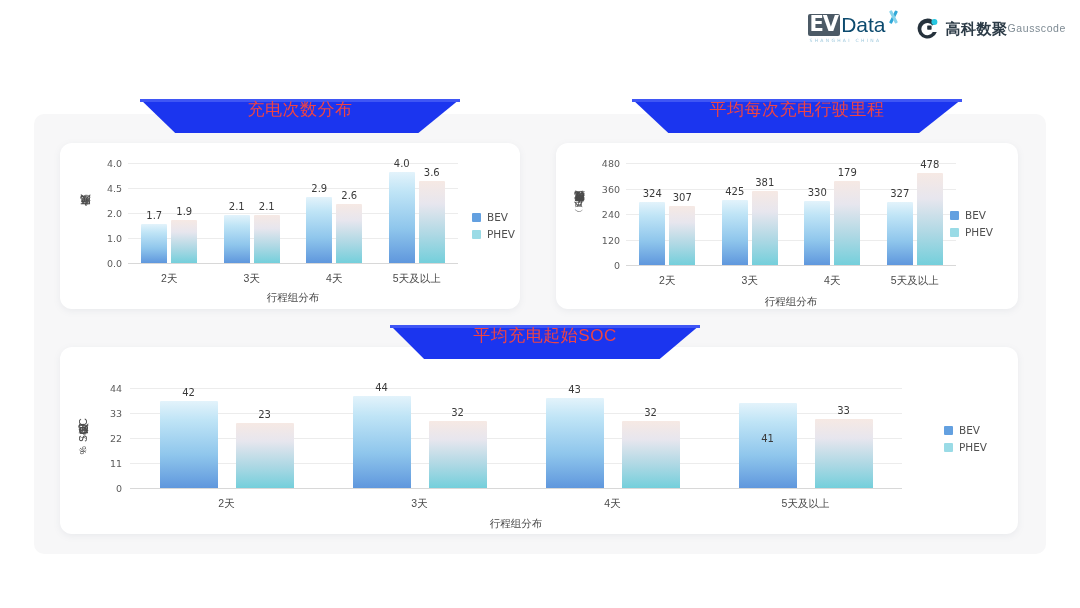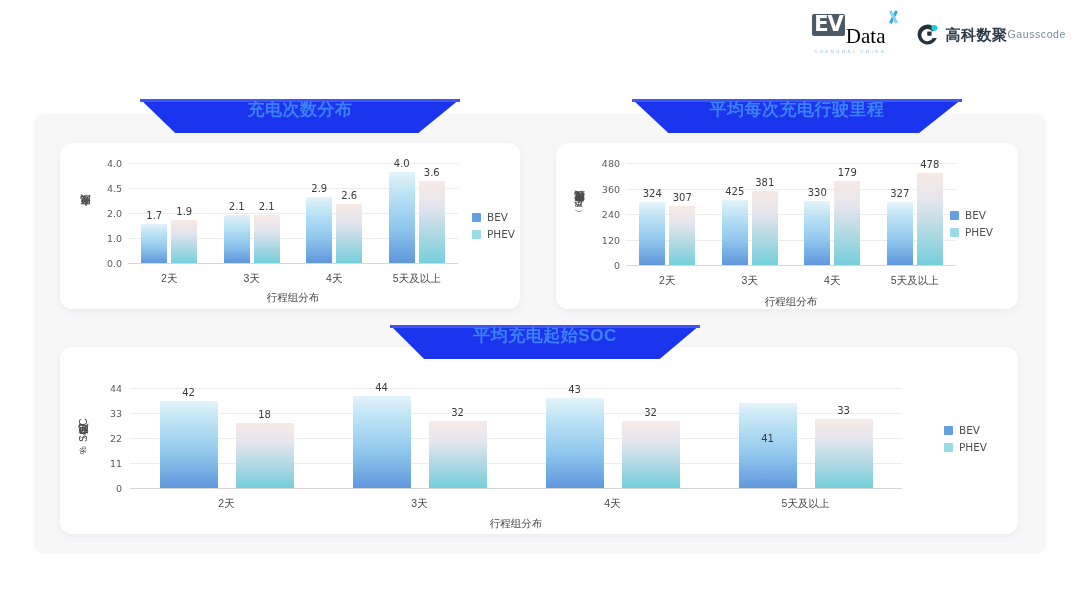--- a/index.html
+++ b/index.html
@@ -14,22 +14,22 @@
   
   .logo-bar { position: absolute; top: 14px; right: 14px; display: flex; align-items: center; gap: 16px; }
   .evdata { display: flex; flex-direction: column; align-items: flex-start; }
   .evdata-main { display: flex; align-items: flex-start; }
   .evdata-ev {
     font-family: "DejaVu Sans", sans-serif; font-weight: 700; font-size: 21px;
     letter-spacing: -1px; color: #ffffff; background: #4c5a66;
     padding: 0px 2px 1px 2px; line-height: 21px; border-radius: 2px;
   }
   .evdata-data {
-    font-family: Liberation Serif, serif; font-weight: 400; font-size: 21px;
-    color: #000000; line-height: 21px; letter-spacing: 0px; margin-left: 1px; margin-top: 12px;
+    font-family: Liberation Sans, sans-serif; font-weight: 400; font-size: 21px;
+    color: #0c4a6e; line-height: 21px; letter-spacing: 0px; margin-left: 1px;
   }
   .evdata-x { position: relative; width: 14px; height: 14px; margin-left: 1px; margin-top: -4px; }
   .evdata-x::before, .evdata-x::after {
     content: ""; position: absolute; left: 6px; top: 0; width: 2.5px; height: 14px;
     background: #2fa8d8; border-radius: 1px;
   }
   .evdata-x::before { transform: rotate(27deg); }
   .evdata-x::after { transform: rotate(-27deg); background: #86d3ec; }
   .evdata-sub {
     font-family: "DejaVu Sans", sans-serif; font-size: 4.5px; letter-spacing: 2.3px;
@@ -62,21 +62,21 @@
   .banner .ribbon {
     position: absolute; inset: 0; background: #1b35ef;
     clip-path: polygon(0 0, 100% 0, 87% 100%, 11% 100%);
   }
   .banner .ribbon-top {
     position: absolute; left: 0; right: 0; top: 0; height: 2.5px;
     background: #3f56f5;
   }
   .banner .btext {
     position: absolute; inset: 0; display: flex; align-items: center; justify-content: center;
-    color: #3b82f6; font-weight: 700; font-size: 17px; letter-spacing: 0.5px;
+    color: #ef4444; font-weight: 400; font-size: 17px; letter-spacing: 0.5px;
     padding-bottom: 14px;
   }
   #banner1 { left: 140px; top: 99px; width: 320px; }
   #banner2 { left: 632px; top: 99px; width: 330px; }
   #banner3 { left: 390px; top: 325px; width: 310px; }
   .ylabel {
     position: absolute; writing-mode: vertical-rl; transform: rotate(180deg);
     font-size: 10.5px; color: #4a4a4a; letter-spacing: 0.5px;
     display: flex; align-items: center; justify-content: center;
     text-align: center; white-space: nowrap;
@@ -267,21 +267,21 @@
       <div class="ytick" style="position: absolute; left: 82px; width: 40px; text-align: right; top: 463px;">11</div>
       <div class="gline" style="position: absolute; left: 130px; width: 772px; top: 438px;"></div>
       <div class="ytick" style="position: absolute; left: 82px; width: 40px; text-align: right; top: 438px;">22</div>
       <div class="gline" style="position: absolute; left: 130px; width: 772px; top: 413px;"></div>
       <div class="ytick" style="position: absolute; left: 82px; width: 40px; text-align: right; top: 413px;">33</div>
       <div class="gline" style="position: absolute; left: 130px; width: 772px; top: 388px;"></div>
       <div class="ytick" style="position: absolute; left: 82px; width: 40px; text-align: right; top: 388px;">44</div>
       <div class="bar bev" style="position: absolute; left: 159.5px; width: 58px; height: 87.5px; top: 400.5px;"></div>
       <div class="bval" style="position: absolute; left: 188.5px; top: 386.5px;">42</div>
       <div class="bar phev" style="position: absolute; left: 235.5px; width: 58px; height: 64.5833px; top: 423.417px;"></div>
-      <div class="bval" style="position: absolute; left: 264.5px; top: 409.417px;">18</div>
+      <div class="bval" style="position: absolute; left: 264.5px; top: 409.417px;">23</div>
       <div class="xlab" style="position: absolute; left: 226.5px; top: 497px;">2天</div>
       <div class="bar bev" style="position: absolute; left: 352.5px; width: 58px; height: 91.6667px; top: 396.333px;"></div>
       <div class="bval" style="position: absolute; left: 381.5px; top: 382.333px;">44</div>
       <div class="bar phev" style="position: absolute; left: 428.5px; width: 58px; height: 66.6667px; top: 421.333px;"></div>
       <div class="bval" style="position: absolute; left: 457.5px; top: 407.333px;">32</div>
       <div class="xlab" style="position: absolute; left: 419.5px; top: 497px;">3天</div>
       <div class="bar bev" style="position: absolute; left: 545.5px; width: 58px; height: 89.5833px; top: 398.417px;"></div>
       <div class="bval" style="position: absolute; left: 574.5px; top: 384.417px;">43</div>
       <div class="bar phev" style="position: absolute; left: 621.5px; width: 58px; height: 66.6667px; top: 421.333px;"></div>
       <div class="bval" style="position: absolute; left: 650.5px; top: 407.333px;">32</div>

